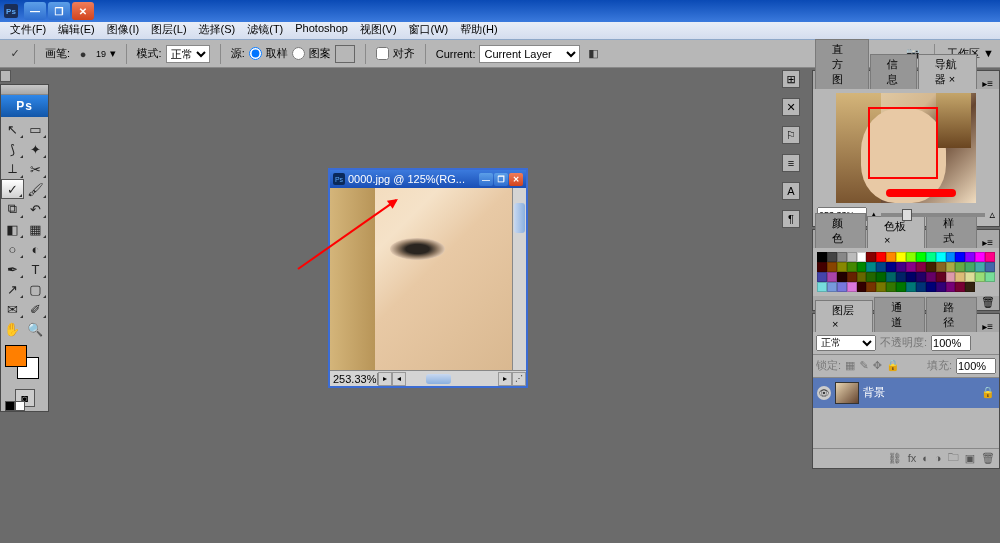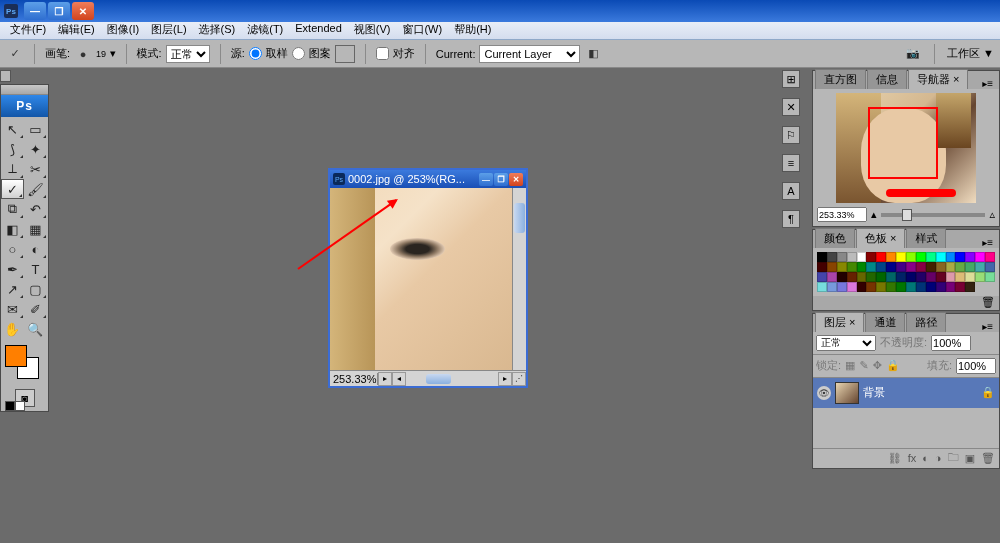--- a/index.html
+++ b/index.html
@@ -53,21 +53,21 @@
 .docstatus{height:16px;background:#d4d4d4;display:flex;align-items:center;font-size:9px;border-top:1px solid #888}
 .docstatus .zm{width:48px;padding:0 3px;border-right:1px solid #888}
 .docstatus .hscroll{flex:1;position:relative;display:flex;align-items:center}
 .docstatus .hthumb{position:absolute;left:20px;width:25px;height:10px;background:linear-gradient(#c8d8f0,#8ab0e0);border-radius:3px}
 .docstatus .ar{width:14px;height:14px;background:#d4d4d4;border:1px solid #999;display:flex;align-items:center;justify-content:center;font-size:8px}
 .dock{position:absolute;top:70px;right:200px;width:18px;display:flex;flex-direction:column;gap:10px}
 .dock .di{width:18px;height:18px;background:#b7b7b7;border:1px solid #555;display:flex;align-items:center;justify-content:center;font-size:11px;cursor:pointer}
 .panels{position:absolute;top:70px;right:0;width:188px;display:flex;flex-direction:column;gap:2px}
 .panel{background:#b7b7b7;border:1px solid #4a4a4a}
 .ptabs{height:18px;background:#a8a8a8;display:flex;align-items:flex-end;padding:0 2px;font-size:10px}
-.ptab{padding:2px 8px;background:#969696;border:1px solid #7a7a7a;border-bottom:none;margin-right:1px;cursor:pointer}
+.ptab{padding:2px 16px;background:#969696;border:1px solid #7a7a7a;border-bottom:none;margin-right:1px;cursor:pointer}
 .ptab.act{background:#b7b7b7}
 .ptabs .mnu{margin-left:auto;padding:0 4px;font-size:10px;cursor:pointer}
 .nav{padding:4px;display:flex;flex-direction:column;align-items:center}
 .navimg{width:140px;height:110px;background:linear-gradient(135deg,#e8d4b0 0%,#d4b890 40%,#654530 60%,#f0dcc0 100%);position:relative;overflow:hidden}
 .navimg .face{position:absolute;top:15px;left:25px;width:85px;height:95px;background:#e8c9a5;border-radius:45% 45% 40% 40%}
 .navimg .nh{position:absolute;top:0;left:0;width:45px;height:110px;background:linear-gradient(#d4b57a,#7a5530)}
 .navimg .nh2{position:absolute;top:0;right:5px;width:35px;height:55px;background:linear-gradient(#c4a56a,#6a4520)}
 .navimg .redbox{position:absolute;top:14px;left:32px;width:70px;height:72px;border:2px solid red}
 .navimg .redstroke{position:absolute;bottom:6px;left:50px;width:70px;height:8px;background:red;border-radius:4px}
 .navctrl{display:flex;align-items:center;width:100%;padding-top:4px;gap:4px}
@@ -100,21 +100,21 @@
   </div>
 </div>
 
 <div class="menubar">
   <span>文件(F)</span>
   <span>编辑(E)</span>
   <span>图像(I)</span>
   <span>图层(L)</span>
   <span>选择(S)</span>
   <span>滤镜(T)</span>
-  <span>Extended</span>
+  <span>Photoshop</span>
   <span>视图(V)</span>
   <span>窗口(W)</span>
   <span>帮助(H)</span>
 </div>
 
 <div class="optbar">
   <div class="icn">✓</div>
   <div class="sep"></div>
   <div class="grp">
     <span>画笔:</span>
@@ -212,21 +212,21 @@
       <div style="background:#fff"></div>
     </div>
   <div class="qm">
       <div>◙</div>
     </div>
 </div>
 
 <div class="docwin">
   <div class="doctitle">
     <div class="dico">Ps</div>
-    <div class="dt">0002.jpg @ 253%(RG...</div>
+    <div class="dt">0000.jpg @ 125%(RG...</div>
     <div class="dbtns">
       <div class="db wb-min">—</div>
       <div class="db wb-max">❐</div>
       <div class="db wb-close">✕</div>
     </div>
   </div>
   <div class="doccanvas">
     <div class="docimg">
       <div class="hair"></div>
       <div class="eye"></div>

